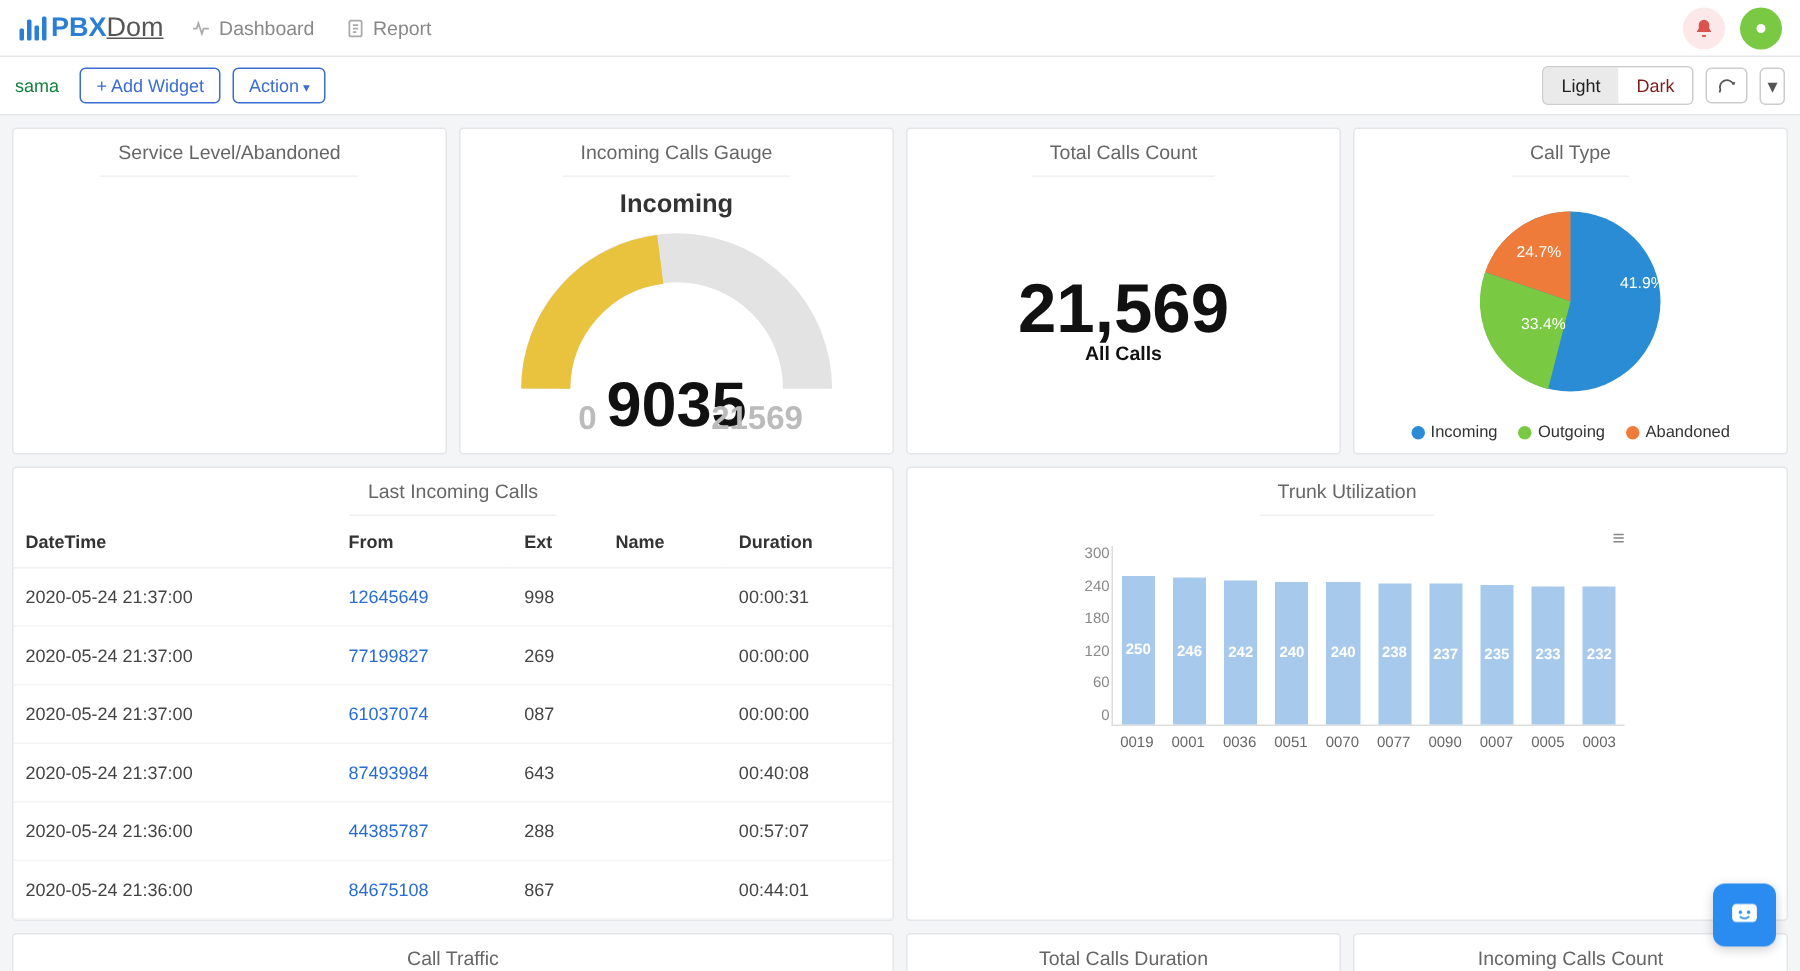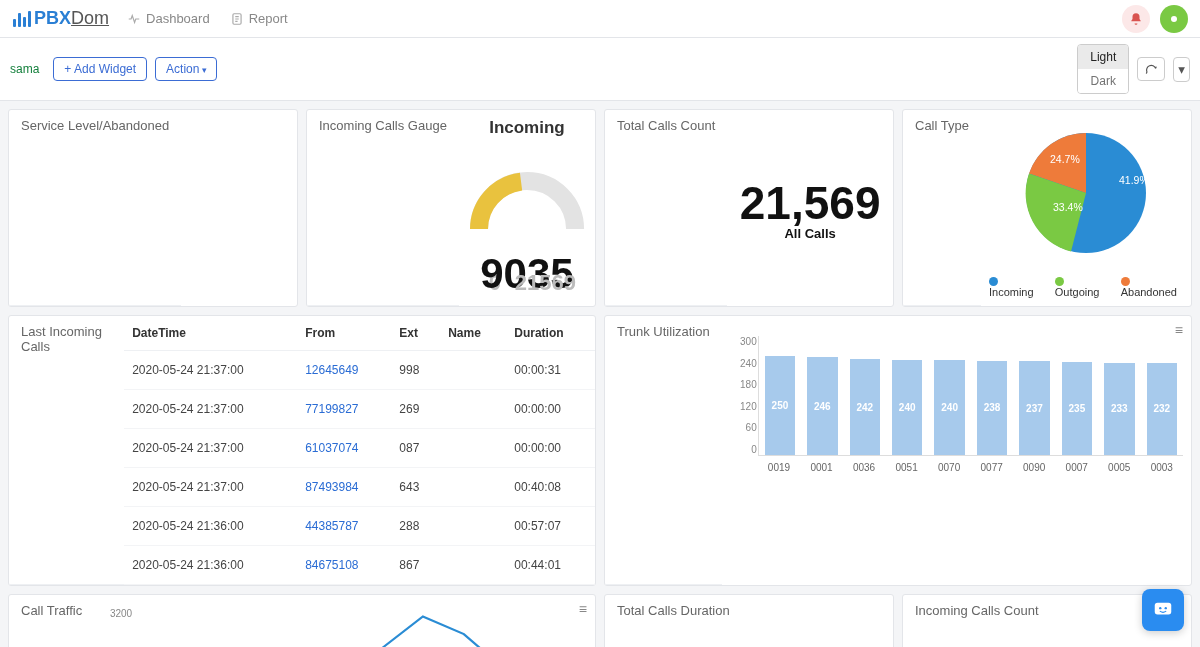--- a/index.html
+++ b/index.html
@@ -13,27 +13,27 @@
 .navlink { color:#888; font-size:13px; margin-right:20px; display:flex; align-items:center; gap:5px; cursor:pointer; }
 .navlink svg { width:14px; height:14px; }
 .spacer { flex:1; }
 .bell { width:28px; height:28px; border-radius:50%; background:#fce8e8; display:flex; align-items:center; justify-content:center; margin-right:10px; cursor:pointer; }
 .avatar { width:28px; height:28px; border-radius:50%; background:#7ac943; display:flex; align-items:center; justify-content:center; cursor:pointer; }
 .avatar::after { content:""; width:6px; height:6px; border-radius:50%; background:#fff; }
 .toolbar { background:#fff; padding:6px 10px; border-bottom:1px solid #e3e5e9; display:flex; align-items:center; gap:8px; }
 .crumb { font-size:12px; color:#15803d; margin-right:6px; }
 .btn { border:1px solid #3b6cd4; color:#3b6cd4; background:#fff; padding:4px 10px; border-radius:4px; font-size:12px; cursor:pointer; }
 .btn.drop::after { content:" ▾"; font-size:9px; }
-.seg { display:flex; border:1px solid #ccc; border-radius:4px; overflow:hidden;flex-direction:column; }
-.seg button { border:none; background:#fff; padding:5px 12px; font-size:12px; cursor:pointer; color:#737373; }
+.seg { display:flex; border:1px solid #ccc; border-radius:4px; overflow:hidden; }
+.seg button { border:none; background:#fff; padding:5px 12px; font-size:12px; cursor:pointer; color:#7f1d1d; }
 .seg button.active { background:#eaeaea; color:#222; }
 .iconbtn { border:1px solid #ccc; background:#fff; padding:4px 6px; border-radius:4px; cursor:pointer; color:#555; display:flex; align-items:center; }
 .iconbtn.sm { padding:4px 4px; }
 .grid { display:grid; grid-template-columns:repeat(4,1fr); gap:8px; padding:8px; }
-.widget { background:#fff; border:1px solid #e3e5e9; border-radius:3px; display:flex; flex-direction:row; }
+.widget { background:#fff; border:1px solid #e3e5e9; border-radius:3px; display:flex; flex-direction:column;align-items:center; }
 .wtitle { padding:8px 12px; font-size:13px; color:#666; border-bottom:1px solid #eef0f3; }
 .wbody { flex:1; padding:8px; position:relative; }
 .span2 { grid-column:span 2; }
 .center { display:flex; flex-direction:column; align-items:center; justify-content:center; }
 .bignum { font-size:46px; font-weight:700; color:#111; }
 .sublabel { font-size:13px; font-weight:700; color:#111; margin-top:-4px; }
 .svc-title { font-weight:700; font-size:17px; text-align:center; }
 .svc-sub { font-weight:700; font-size:14px; text-align:center; margin-bottom:4px; }
 .gauge-label { font-weight:700; font-size:17px; text-align:center; margin-bottom:4px; }
 .gauge-nums { position:absolute; bottom:8px; left:0; right:0; text-align:center; }

